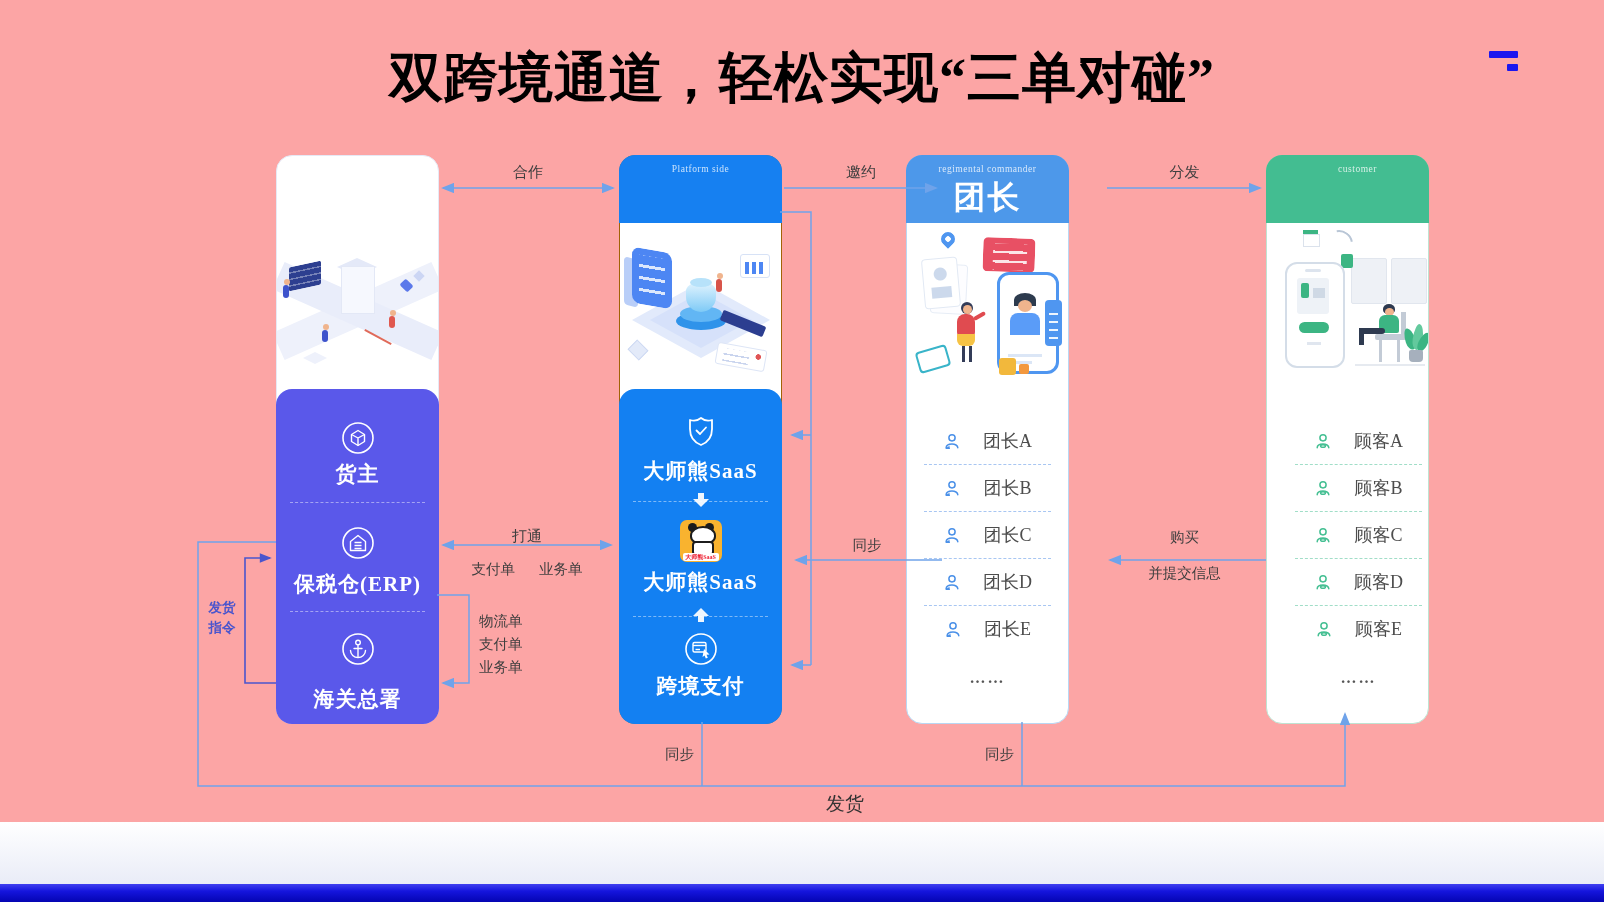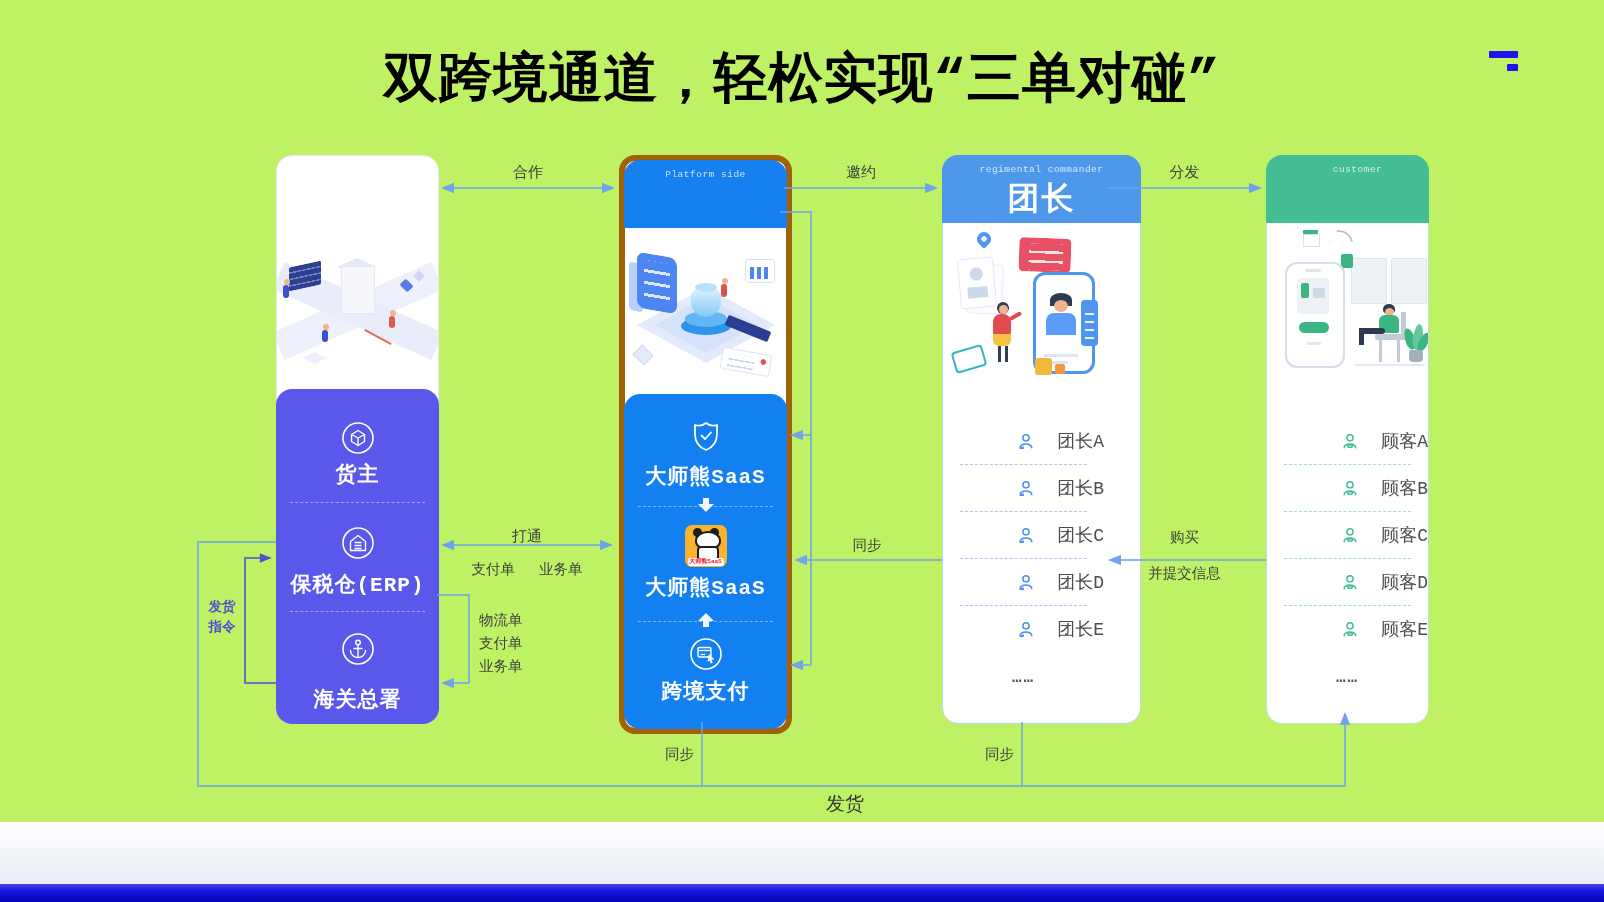--- a/index.html
+++ b/index.html
@@ -1,41 +1,41 @@
 <!DOCTYPE html>
 <html><head>
 <meta charset="utf-8">
 <style>
   html,body{margin:0;padding:0;background:#fff;}
-  .canvas{position:relative;width:1604px;height:902px;background:#bef264;overflow:hidden;
-    font-family:Liberation Mono, monospace;}
+  .canvas{position:relative;width:1604px;height:902px;background:#fca5a5;overflow:hidden;
+    font-family:Liberation Serif, serif;}
   .abs{position:absolute;}
   .title{position:absolute;top:42px;left:0;right:0;text-align:center;font-size:54px;font-weight:900;
     color:#000;letter-spacing:1px;}
   .logo-bar{position:absolute;border-radius:1px;background:#1b16ee;}
 
   
   .card{position:absolute;top:155px;width:161px;height:567px;background:#fff;border-radius:16px;}
-  .b1{border:1px solid #e6e9f5;} .b2{border:6px solid #a16207;}
+  .b1{border:1px solid #e6e9f5;} .b2{border:1px solid #a16207;}
   .b3{border:1px solid #b9d7f3;} .b4{border:1px solid #bfe3d2;}
   .hdr{position:absolute;top:-1px;left:-1px;right:-1px;height:68px;border-radius:16px 16px 0 0;
     text-align:center;color:#fff;}
   .hdr-en{margin-top:9px;font-size:9.5px;opacity:.78;letter-spacing:.5px;}
   .hdr-zh{margin-top:2px;font-size:32px;font-weight:700;letter-spacing:2px;}
   .illus{position:absolute;top:68px;left:0;width:161px;height:165px;overflow:hidden;}
   .sh{position:absolute;}
   .panel{position:absolute;top:233px;left:-1px;right:-1px;height:335px;border-radius:16px;}
   .picon{position:absolute;left:50%;transform:translateX(-50%);}
   .plabel{position:absolute;left:0;right:0;text-align:center;color:#fff;font-size:21px;font-weight:600;
     letter-spacing:1px;white-space:nowrap;}
   .pdash{position:absolute;left:14px;right:14px;border-top:1.5px dashed rgba(255,255,255,.45);}
   .warrow{position:absolute;left:50%;transform:translateX(-50%);}
 
   
-  .lrow{position:absolute;left:0;right:0;display:flex;align-items:center;justify-content:flex-end;
+  .lrow{position:absolute;left:0;right:0;display:flex;align-items:center;justify-content:center;
     gap:22px;font-size:18px;color:#4d4d4d;height:24px;}
   .ldash{position:absolute;left:17px;right:17px;border-top:1.5px dashed;}
   .d3{border-color:rgba(97,152,232,.55);} .d4{border-color:rgba(67,189,145,.5);}
   .lmore{position:absolute;left:0;right:0;text-align:center;font-size:16px;color:#555;
     font-weight:700;letter-spacing:2px;}
 
   
   .lbl{position:absolute;font-size:15px;color:#3f3f3f;text-align:center;}
   .lbl2{position:absolute;font-size:14.5px;color:#3f3f3f;text-align:center;}
   .dark{color:#4a55cd;font-weight:700;font-size:13.5px;line-height:20px;}
@@ -180,21 +180,21 @@
               <line x1="-8" y1="-3.5" x2="5" y2="-3.5"></line>
               <line x1="-5.5" y1="0.5" x2="-1" y2="0.5"></line>
             </g>
             <path d="M3,0 L8.5,5.5 L5.5,5.8 L6.8,8.8 L4.8,9.5 L3.6,6.4 L1.5,8 Z" fill="#fff"></path>
           </svg>
       </div>
       <div class="plabel" style="top:283px;text-align:center;">跨境支付</div>
     </div>
   </div>
 
-  <div class="card b3" style="left:942px;padding-left:36px;">
+  <div class="card b3" style="left:906px;">
     <div class="hdr" style="background:#4d98ea;">
       <div class="hdr-en">regimental commander</div>
       <div class="hdr-zh">团长</div>
     </div>
     <div class="illus">
       <div class="sh" style="left:24px;top:40px;width:34px;height:48px;background:#fdfdff;border:1px solid #e7edf6;border-radius:4px;transform:rotate(3deg);"></div>
       <div class="sh" style="left:16px;top:34px;width:34px;height:48px;background:#fff;border:1px solid #e2e9f4;border-radius:4px;transform:rotate(-5deg);background-image:radial-gradient(circle at 17px 15px,#ccd9ec 6px,transparent 7px),linear-gradient(#ccd9ec,#ccd9ec);background-size:100% 100%,20px 11px;background-position:0 0,7px 28px;background-repeat:no-repeat;"></div>
       <div class="sh" style="left:34px;top:8px;width:14px;height:14px;background:#4f96f0;border-radius:50% 50% 50% 0;transform:rotate(-45deg);background-image:radial-gradient(circle at 7px 7px,#fff 2.5px,transparent 3px);"></div>
       <div class="sh" style="left:76px;top:14px;width:52px;height:34px;background:#e85064;border-radius:5px;transform:rotate(2deg);background-image:repeating-linear-gradient(to bottom,transparent 0 7px,rgba(255,255,255,.85) 7px 9.5px);background-size:34px 26px;background-position:10px 6px;background-repeat:no-repeat;"></div>
       <div class="sh" style="left:90px;top:48px;width:56px;height:96px;background:#fff;border:3px solid #4f96f0;border-radius:12px;">
@@ -302,21 +302,21 @@
       <div class="sh" style="left:118px;top:84px;width:9px;height:8px;background:#f0b48d;border-radius:50%;"></div>
       <div class="sh" style="left:112px;top:91px;width:20px;height:18px;background:#3cb583;border-radius:6px 6px 2px 2px;"></div>
       <div class="sh" style="left:94px;top:104px;width:24px;height:6px;background:#2e3a50;border-radius:3px;"></div>
       <div class="sh" style="left:92px;top:104px;width:5px;height:17px;background:#2e3a50;"></div>
       <div class="sh" style="left:138px;top:104px;width:10px;height:22px;background:#3cb583;border-radius:50%/60% 60% 40% 40%;transform:rotate(-18deg);"></div>
       <div class="sh" style="left:146px;top:100px;width:10px;height:26px;background:#63c99d;border-radius:50%/60% 60% 40% 40%;transform:rotate(8deg);"></div>
       <div class="sh" style="left:152px;top:108px;width:9px;height:20px;background:#3cb583;border-radius:50%/60% 60% 40% 40%;transform:rotate(26deg);"></div>
       <div class="sh" style="left:142px;top:126px;width:14px;height:12px;background:#a6b0bd;border-radius:2px 2px 4px 4px;"></div>
       <div class="sh" style="left:88px;top:140px;width:70px;height:2px;background:#e6eaf0;"></div>
     </div>
-    <div class="abs" style="top:233px;left:0;width:161px;height:334px;">
+    <div class="abs" style="top:233px;left:11px;width:161px;height:334px;">
       <div class="lrow" style="top:40px;">
         <svg width="18" height="18" viewBox="0 0 18 18">
             <g stroke="#44bf92" stroke-width="1.5" fill="none" stroke-linecap="round">
               <circle cx="9" cy="5.8" r="3.1"></circle>
               <path d="M3.2,15.8 C3.2,10.8 14.8,10.8 14.8,15.8"></path>
               <ellipse cx="9" cy="14" rx="2.4" ry="1.3"></ellipse>
             </g>
           </svg>
         <span>顾客A</span>
         </div>

